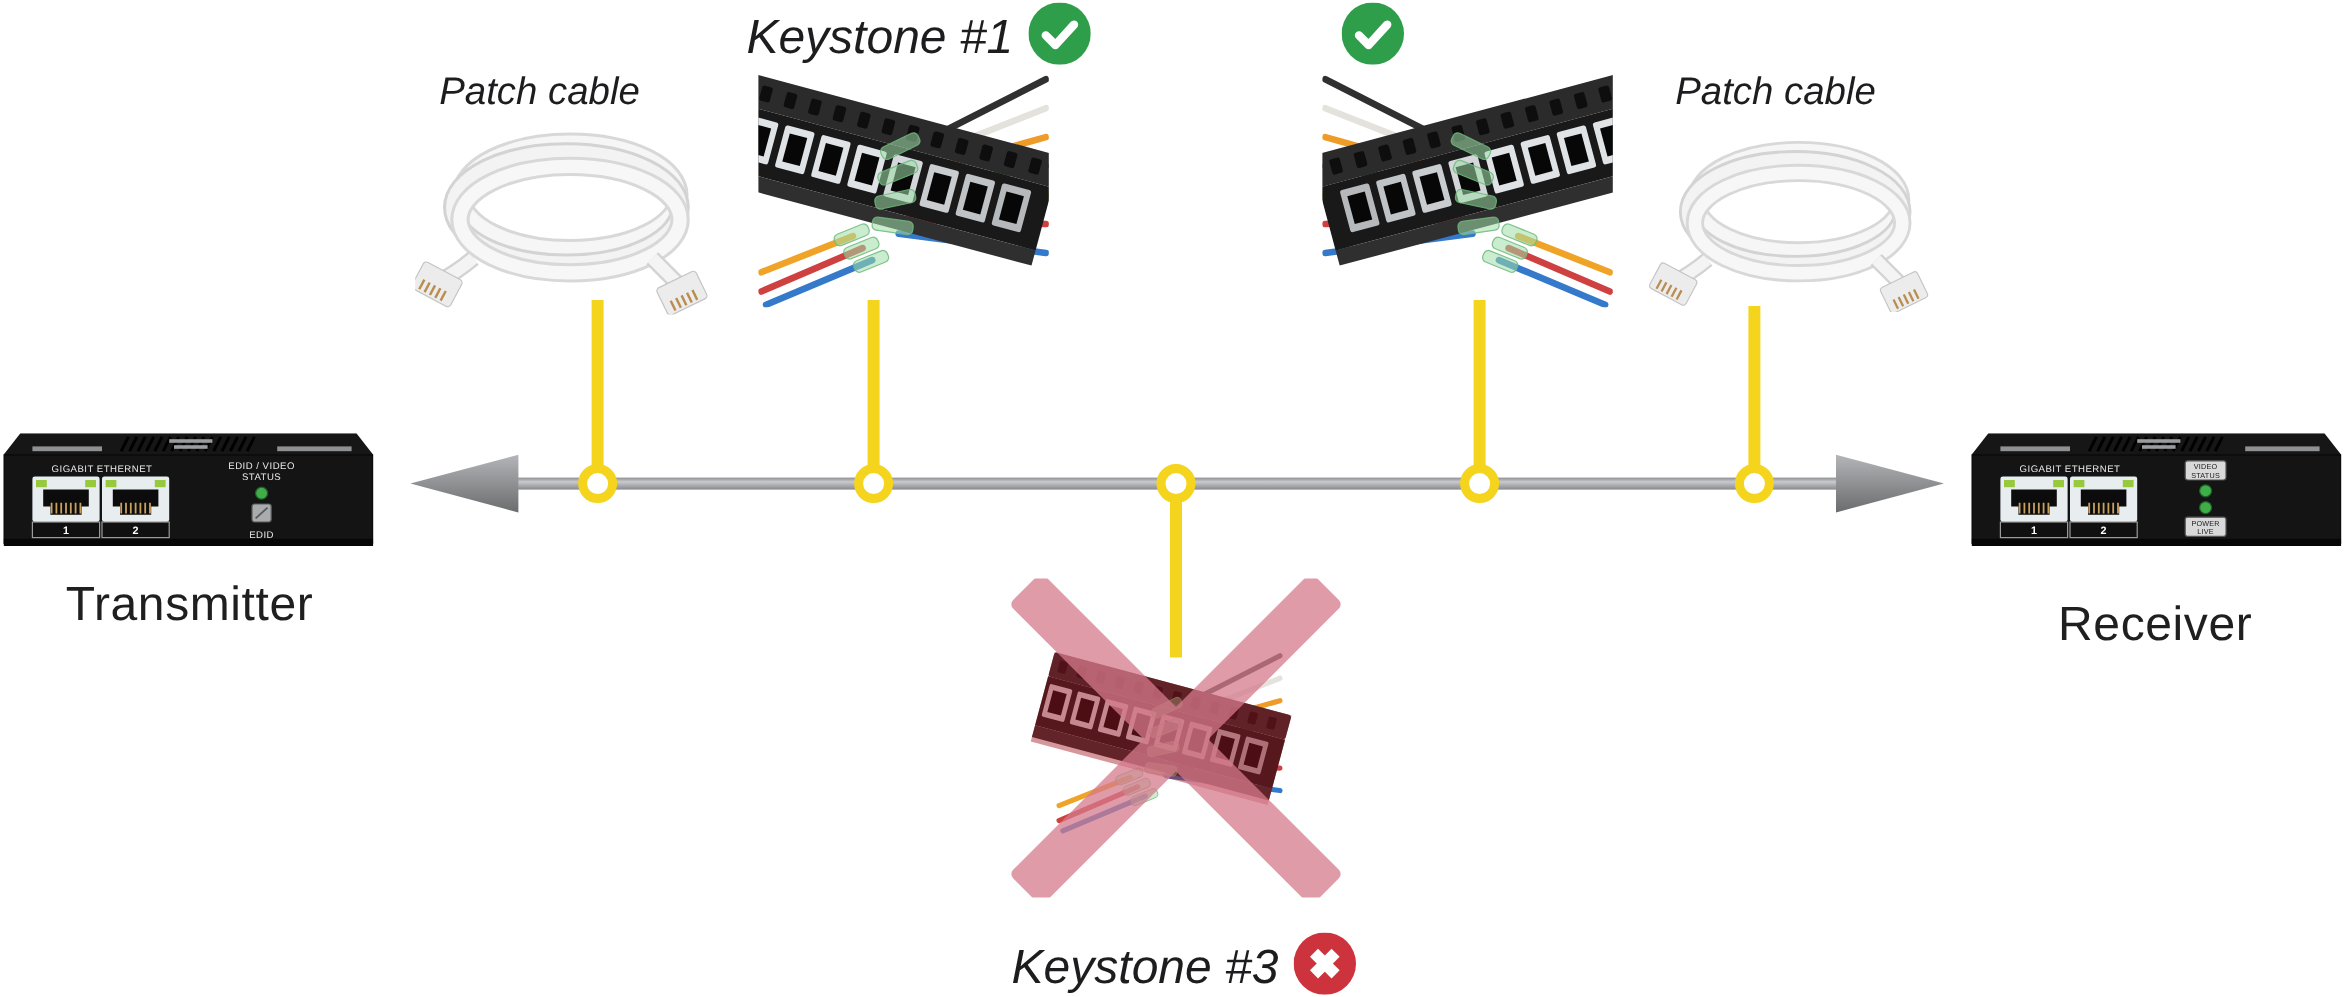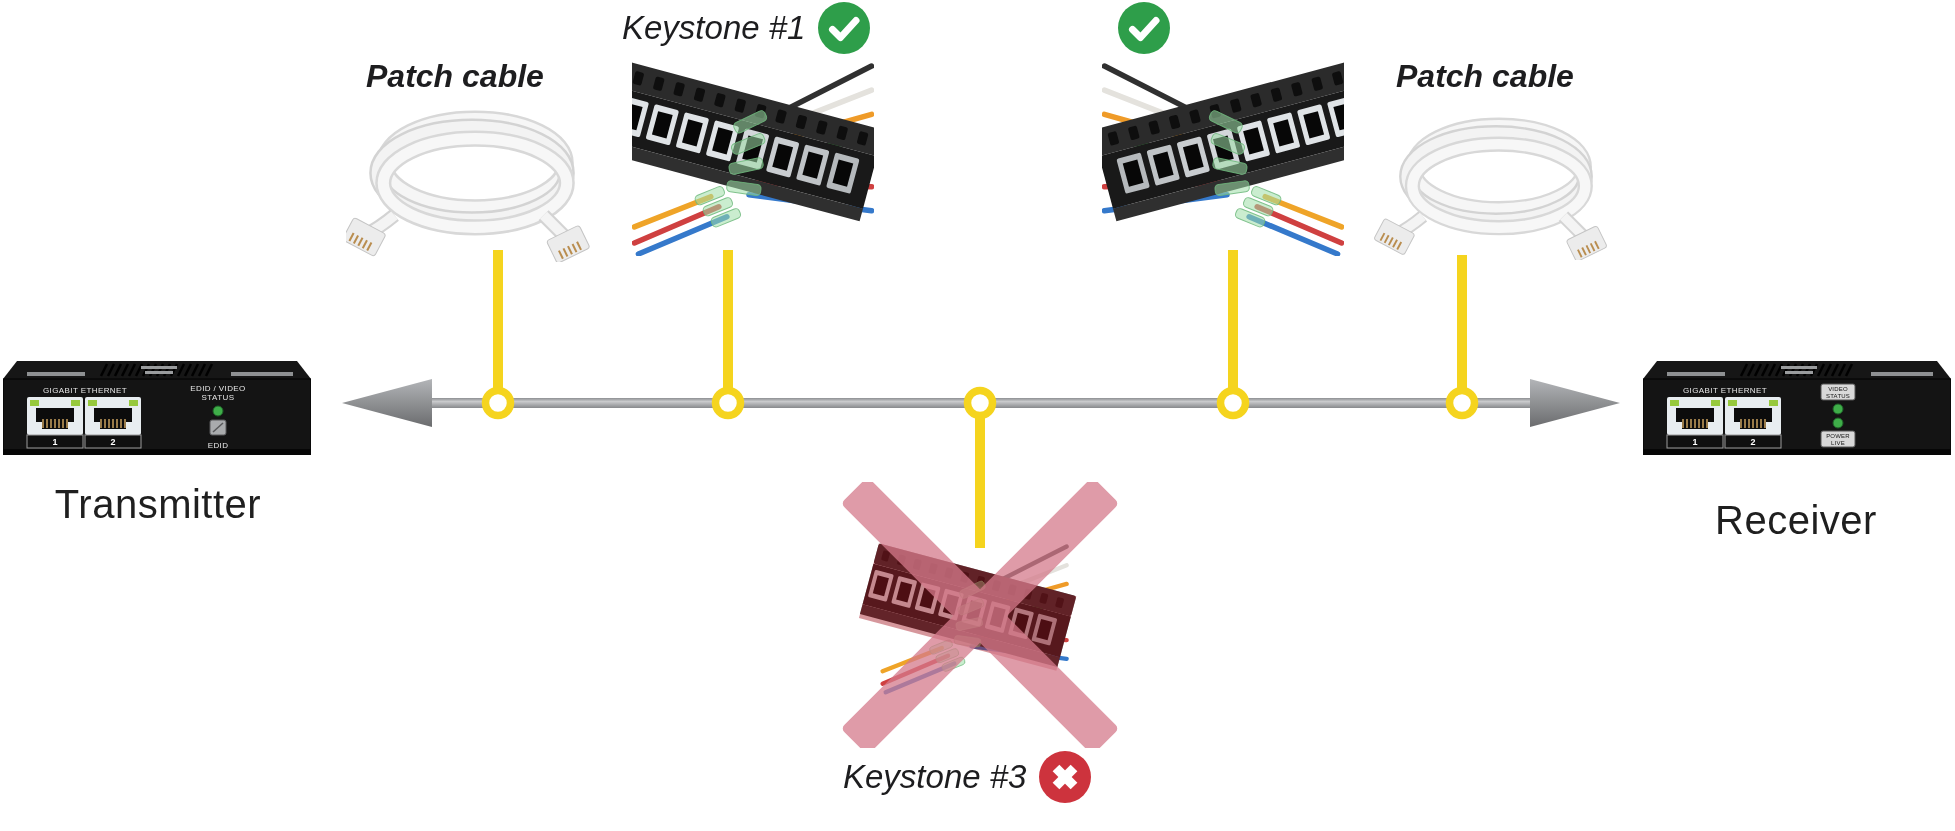--- a/index.html
+++ b/index.html
@@ -2,22 +2,22 @@
 <html><head>
 <meta charset="utf-8">
 <style>
   html,body{margin:0;padding:0;background:#fff;}
   .stage{position:relative;width:1955px;height:831px;background:#ffffff;overflow:hidden;
          font-family:"Liberation Sans",sans-serif;}
   .abs{position:absolute;}
   .caption{position:absolute;display:flex;align-items:center;gap:13px;white-space:nowrap;
            color:#1d1d1f;font-weight:500;}
   .caption.italic span{font-style:italic;}
-  .cap-33{font-size:33px;}
-  .cap-32{font-size:32px;font-weight:bold;}
+  .cap-33{font-size:40px;align-items:flex-end;}
+  .cap-32{font-size:32px;}
   .devname{position:absolute;transform:translateX(-50%);font-size:40px;color:#1f1f1f;
            font-weight:400;letter-spacing:0.5px;white-space:nowrap;}
   .status-icon{flex:0 0 auto;}
   svg{display:block;}
   .t-micro{font-family:"Liberation Sans",sans-serif;font-size:8px;fill:#e8e8e8;letter-spacing:0.4px;}
   .t-num{font-family:"Liberation Sans",sans-serif;font-size:9px;font-weight:bold;fill:#ffffff;}
   .t-nano{font-family:"Liberation Sans",sans-serif;font-size:6px;fill:#161616;letter-spacing:0.2px;}
 </style>
 </head>
 <body>
@@ -353,21 +353,21 @@
     <svg class="status-icon" width="52" height="52" viewBox="0 0 52 52">
       <circle cx="26" cy="26" r="26" fill="#2E9E4A"></circle>
       <path d="M14.5 27.5 L22.5 35.5 L38 18.5" fill="none" stroke="#ffffff" stroke-width="7" stroke-linecap="round" stroke-linejoin="round"></path>
     </svg>
   </div>
 
   <div class="caption italic cap-32" style="left:1396px;top:58px">
     <span>Patch cable</span>
   </div>
 
-  <div class="caption italic cap-33" style="left:843px;top:751px">
+  <div class="caption italic cap-33" style="left:843px;top:777px">
     <span>Keystone #3</span>
     <svg class="status-icon" width="52" height="52" viewBox="0 0 52 52">
       <circle cx="26" cy="26" r="26" fill="#CD333D"></circle>
       <g stroke="#ffffff" stroke-width="9.5" stroke-linecap="butt">
         <line x1="17" y1="17" x2="35" y2="35"></line>
         <line x1="35" y1="17" x2="17" y2="35"></line>
       </g>
     </svg>
   </div>
 

